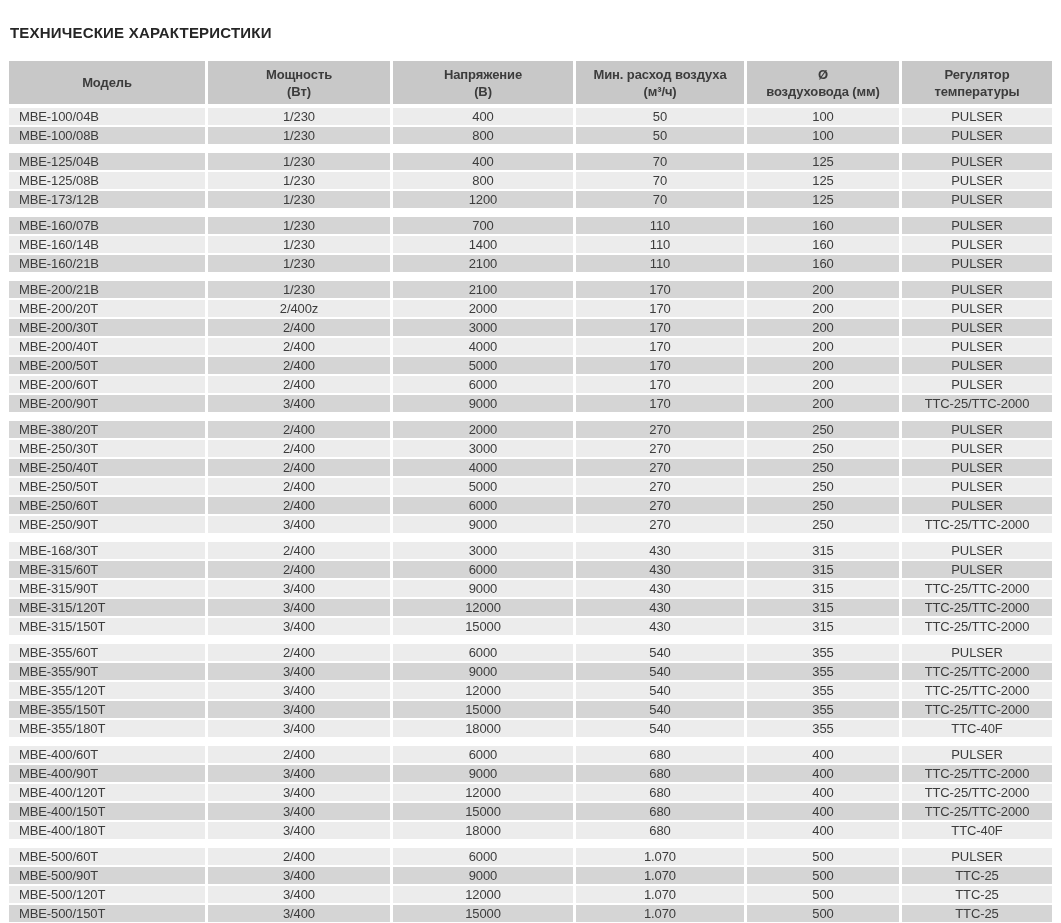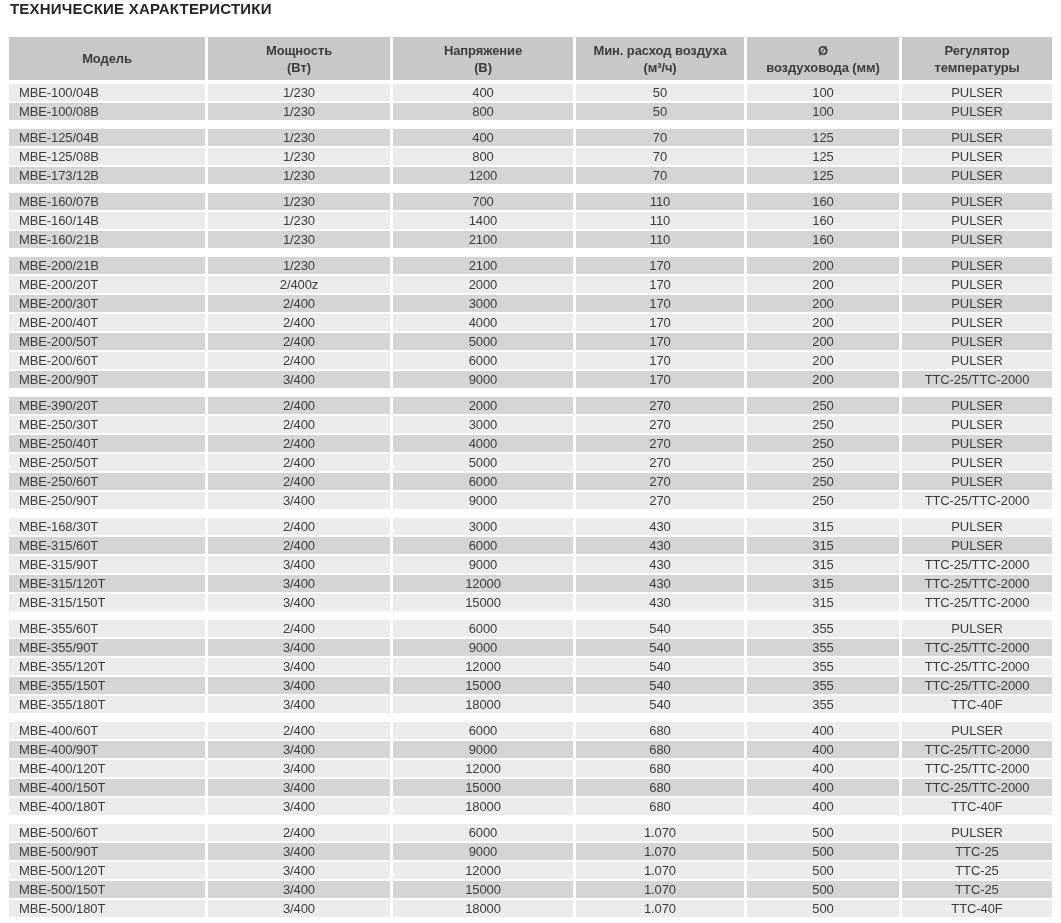--- a/index.html
+++ b/index.html
@@ -4,21 +4,21 @@
 <style>
   * { margin: 0; padding: 0; box-sizing: border-box; }
   html, body { background: #ffffff; }
   body {
     width: 1061px; height: 923px;
     font-family: "Liberation Sans", sans-serif;
     color: var(--text, #3c3c3c);
     overflow: hidden;
   }
   .page-title {
-    margin: 0 0 0 10px;
+    margin: 24px 0 0 10px;
     font-size: 15px; line-height: 17px;
     font-weight: bold;
     letter-spacing: 0.2px;
     color: var(--title, #262626);
   }
   .table-wrap {
     margin: 12px 9px 0 9px;
     width: 1043px;
   }
   .grid-row {
@@ -207,21 +207,21 @@
           <div class="cell model">MBE-200/90T</div>
           <div class="cell">3/400</div>
           <div class="cell">9000</div>
           <div class="cell">170</div>
           <div class="cell">200</div>
           <div class="cell">TTC-25/TTC-2000</div>
         </div>
       </div>
       <div class="group">
         <div class="grid-row body-row dark">
-          <div class="cell model">MBE-390/20T</div>
+          <div class="cell model">MBE-380/20T</div>
           <div class="cell">2/400</div>
           <div class="cell">2000</div>
           <div class="cell">270</div>
           <div class="cell">250</div>
           <div class="cell">PULSER</div>
         </div>
         <div class="grid-row body-row light">
           <div class="cell model">MBE-250/30T</div>
           <div class="cell">2/400</div>
           <div class="cell">3000</div>

